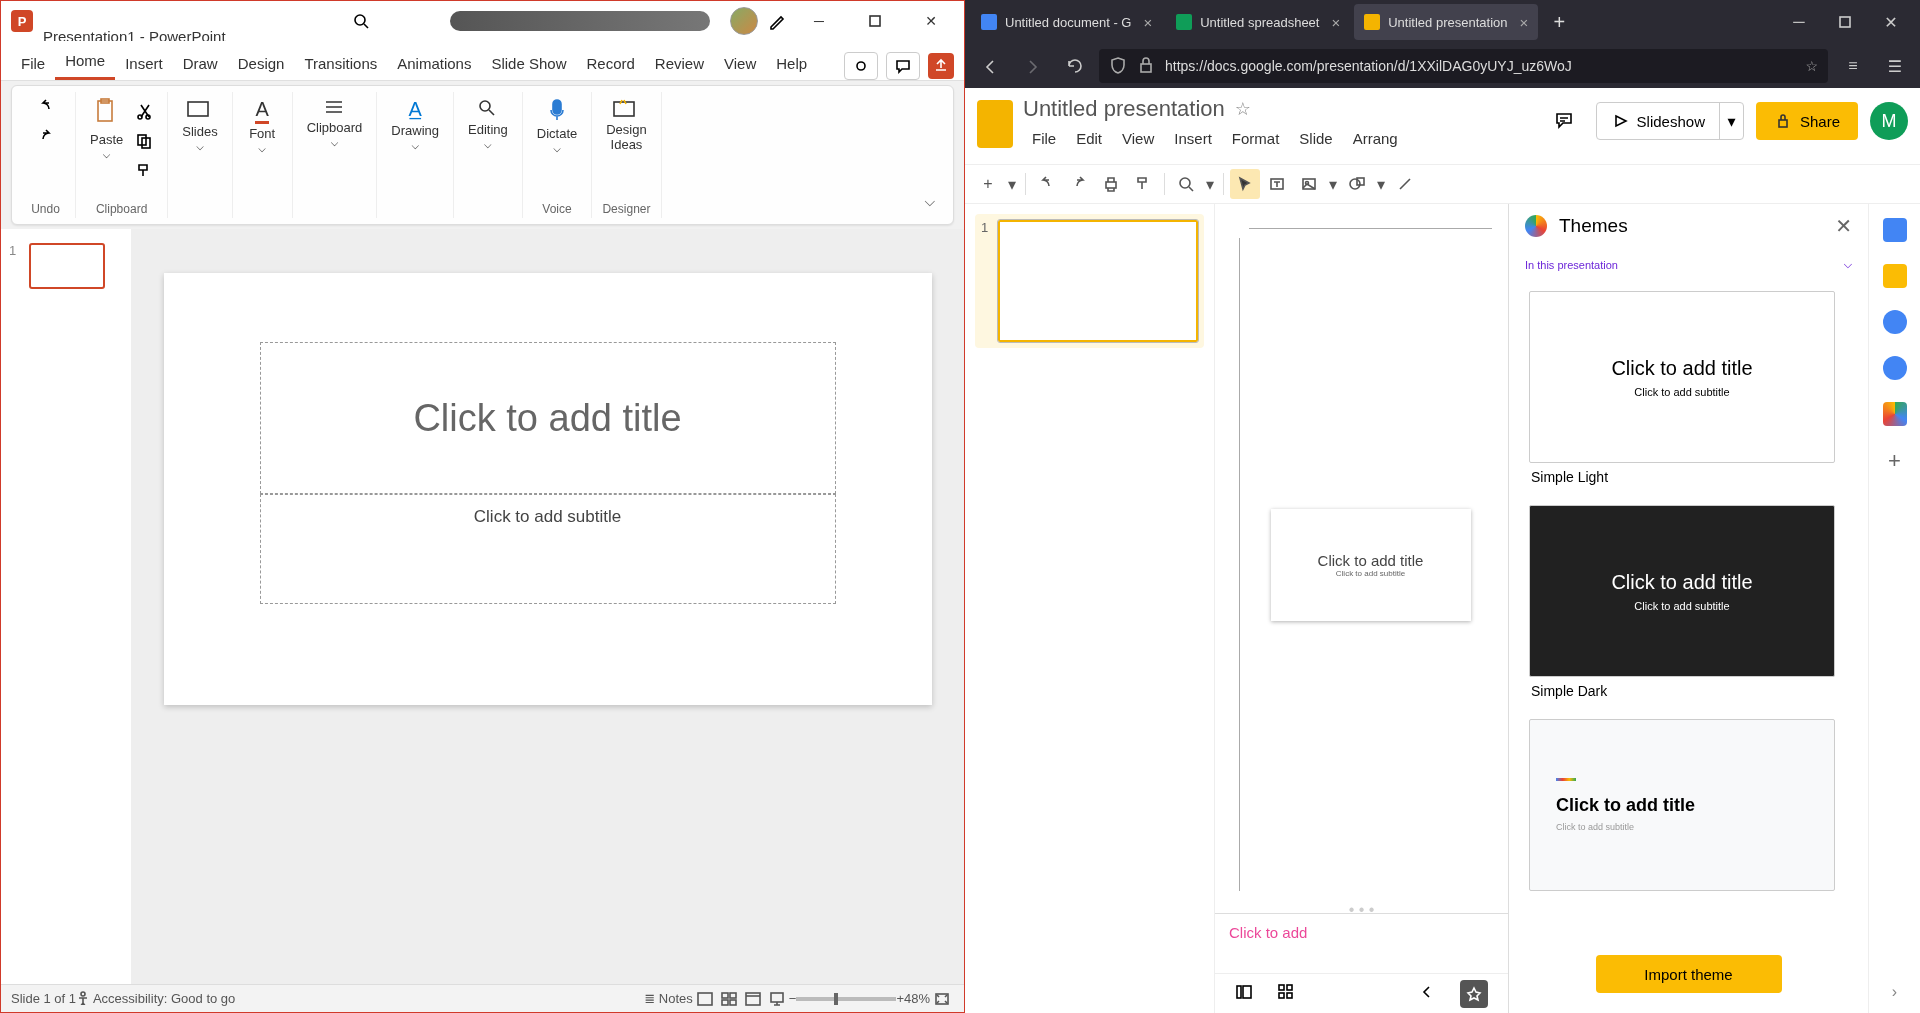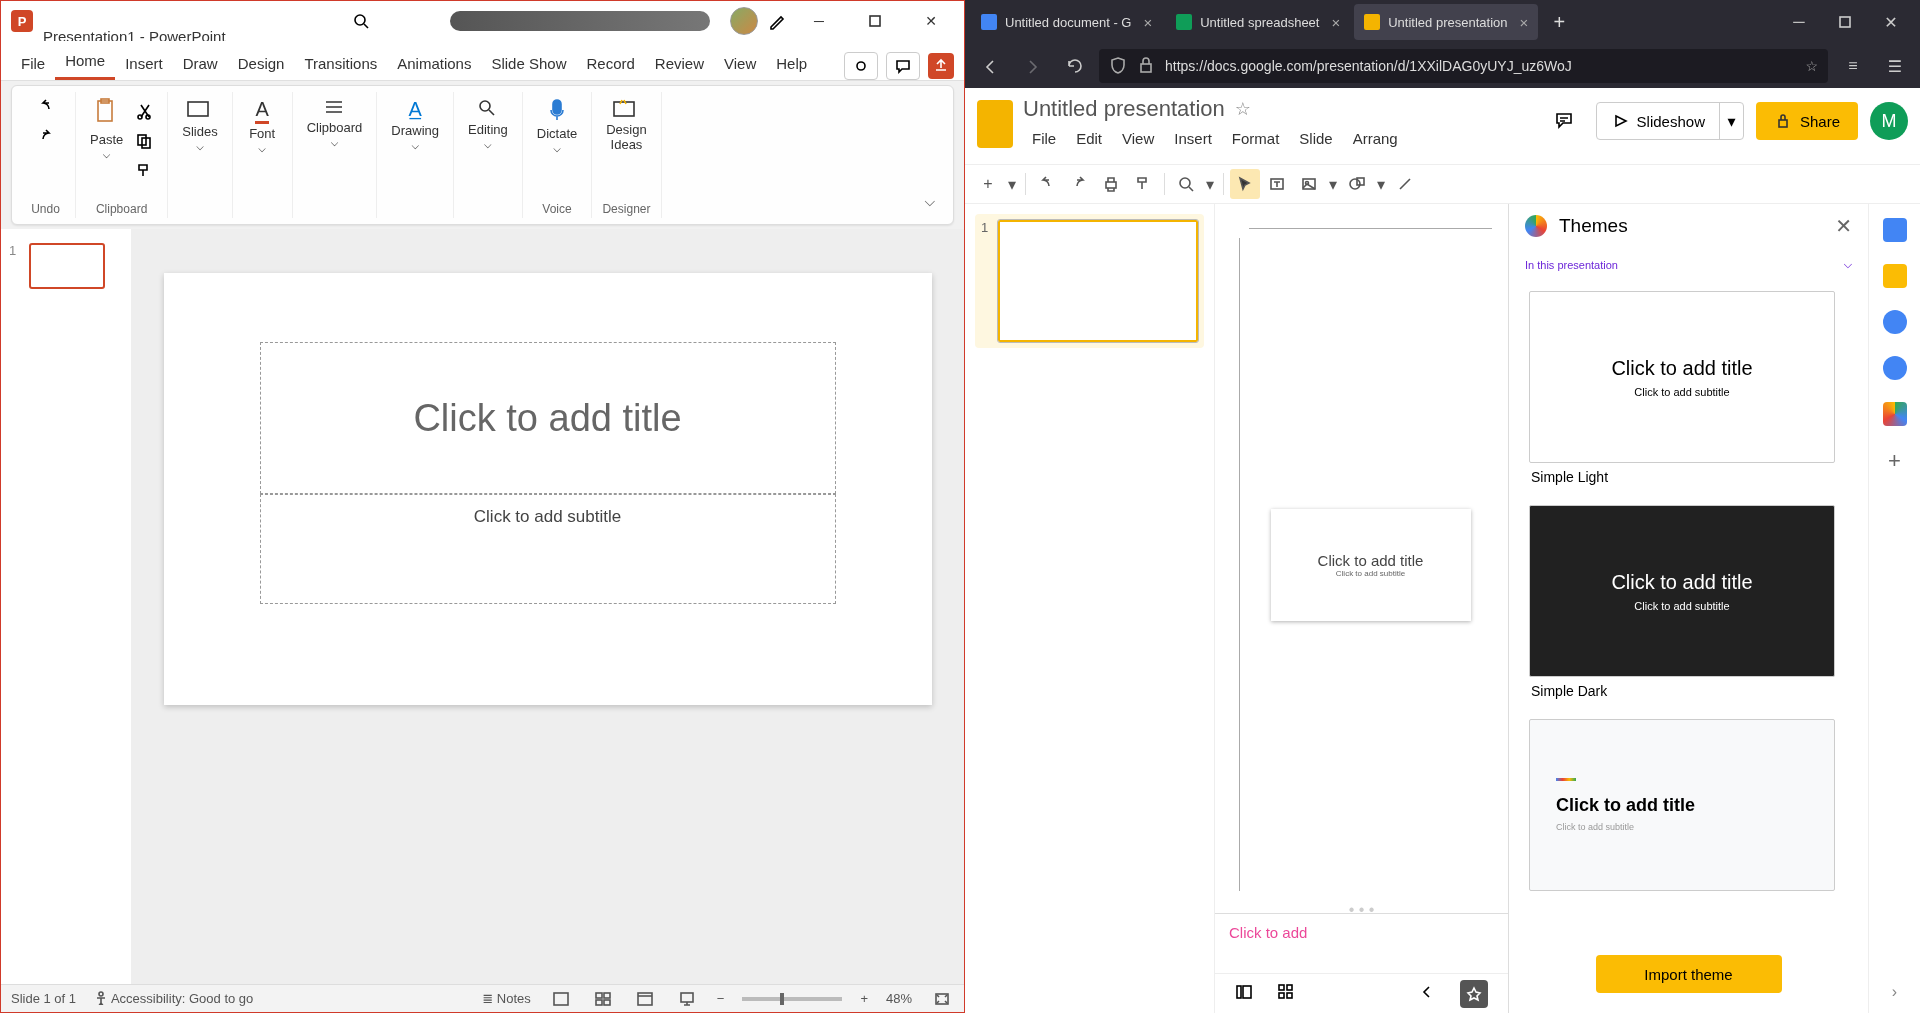--- a/index.html
+++ b/index.html
@@ -41,21 +41,21 @@
 .pp-thumbs { width: 130px; background: #fff; padding: 14px 8px; }
 .pp-thumb-row { display: flex; gap: 8px; align-items: flex-start; }
 .pp-thumb-num { font-size: 13px; color: #888; width: 12px; }
 .pp-thumb { width: 76px; height: 46px; border: 2px solid #d04727; border-radius: 3px; background: #fff; }
 .pp-canvas-wrap { flex: 1; display: flex; align-items: flex-start; justify-content: center; padding-top: 44px; }
 .pp-slide { width: 768px; height: 432px; background: #fff; box-shadow: 0 2px 6px rgba(0,0,0,0.2); position: relative; }
 .pp-title-ph { position: absolute; left: 96px; top: 69px; width: 576px; height: 152px; border: 1px dashed #999; display: flex; align-items: center; justify-content: center; font-size: 38px; color: #666; font-family: "Calibri Light","Segoe UI Light",sans-serif; }
 .pp-sub-ph { position: absolute; left: 96px; top: 221px; width: 576px; height: 110px; border: 1px dashed #999; display: flex; align-items: flex-start; justify-content: center; padding-top: 12px; font-size: 17px; color: #444; }
 
 
-.pp-statusbar { height: 28px; background: #f3f3f3; border-top: 1px solid #ddd; display: flex; align-items: center; padding: 0 10px; font-size: 13px; color: #555; gap: 18px; }
+.pp-statusbar { height: 28px; background: #f3f3f3; border-top: 1px solid #ddd; display: flex; align-items: center; padding: 0 10px; font-size: 13px; color: #555; }
 .pp-statusbar .spacer { flex: 1; }
 .pp-viewbtn { width: 24px; height: 20px; display: flex; align-items: center; justify-content: center; }
 .pp-zoom-slider { width: 100px; height: 4px; background: #bbb; position: relative; }
 .pp-zoom-slider::after { content: ''; position: absolute; left: 38px; top: -4px; width: 4px; height: 12px; background: #666; }
 
 
 .ff-chrome { background: #2b2a33; }
 .ff-tabbar { height: 44px; display: flex; align-items: center; padding: 4px 6px; gap: 4px; }
 .ff-tab { height: 36px; padding: 0 10px; display: flex; align-items: center; gap: 8px; font-size: 13px; color: #ddd; border-radius: 4px; max-width: 200px; overflow: hidden; }
 .ff-tab.active { background: #42414d; }

